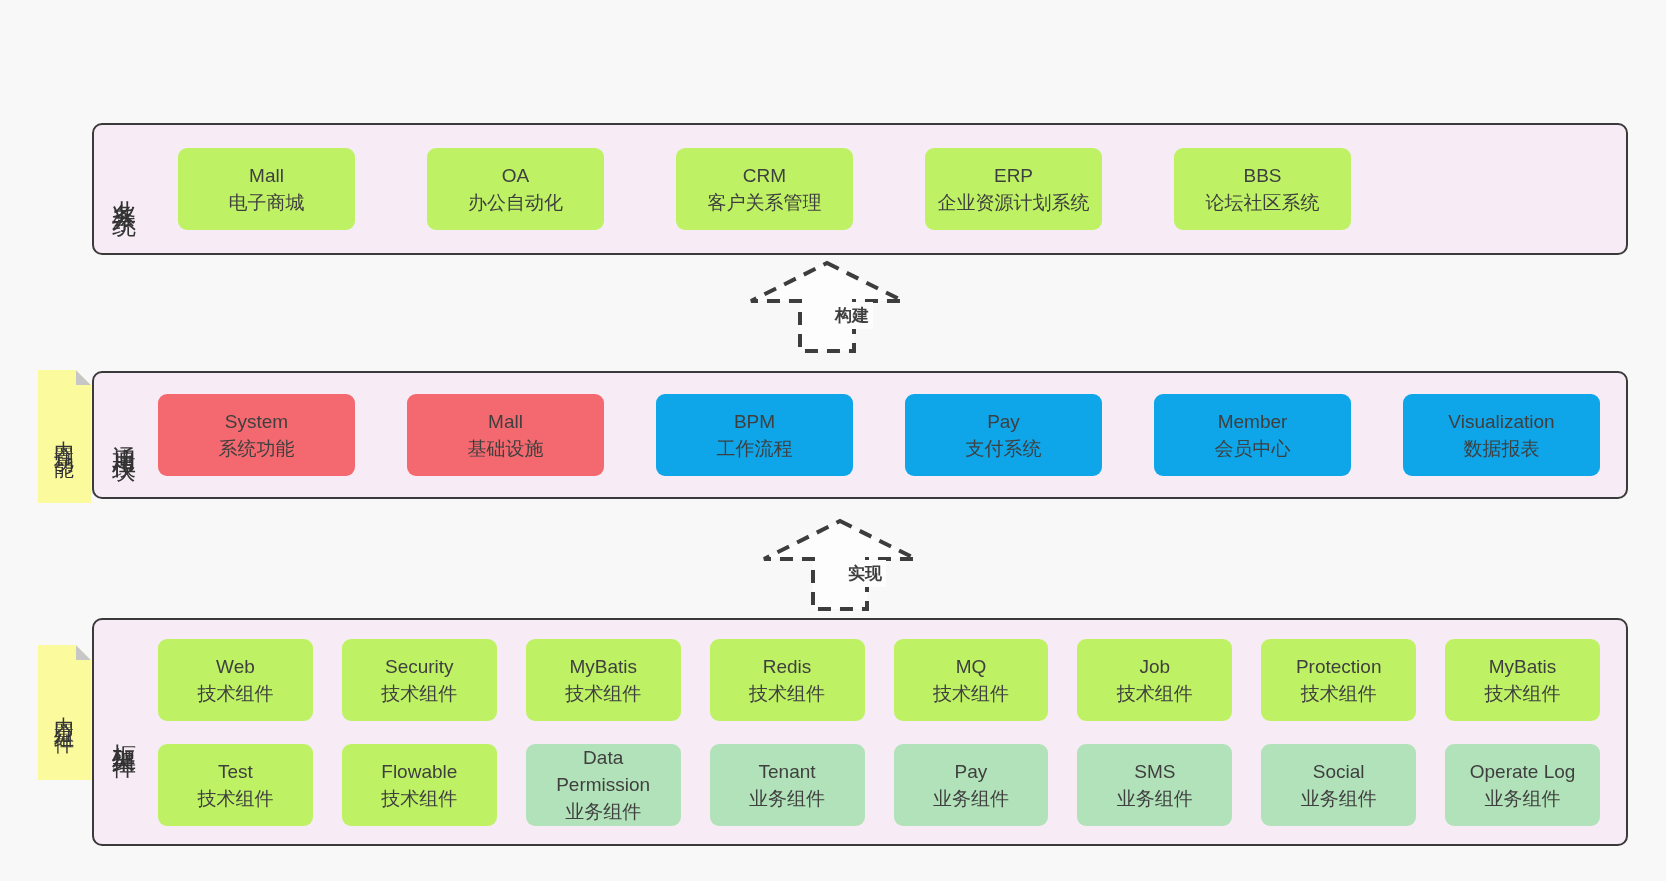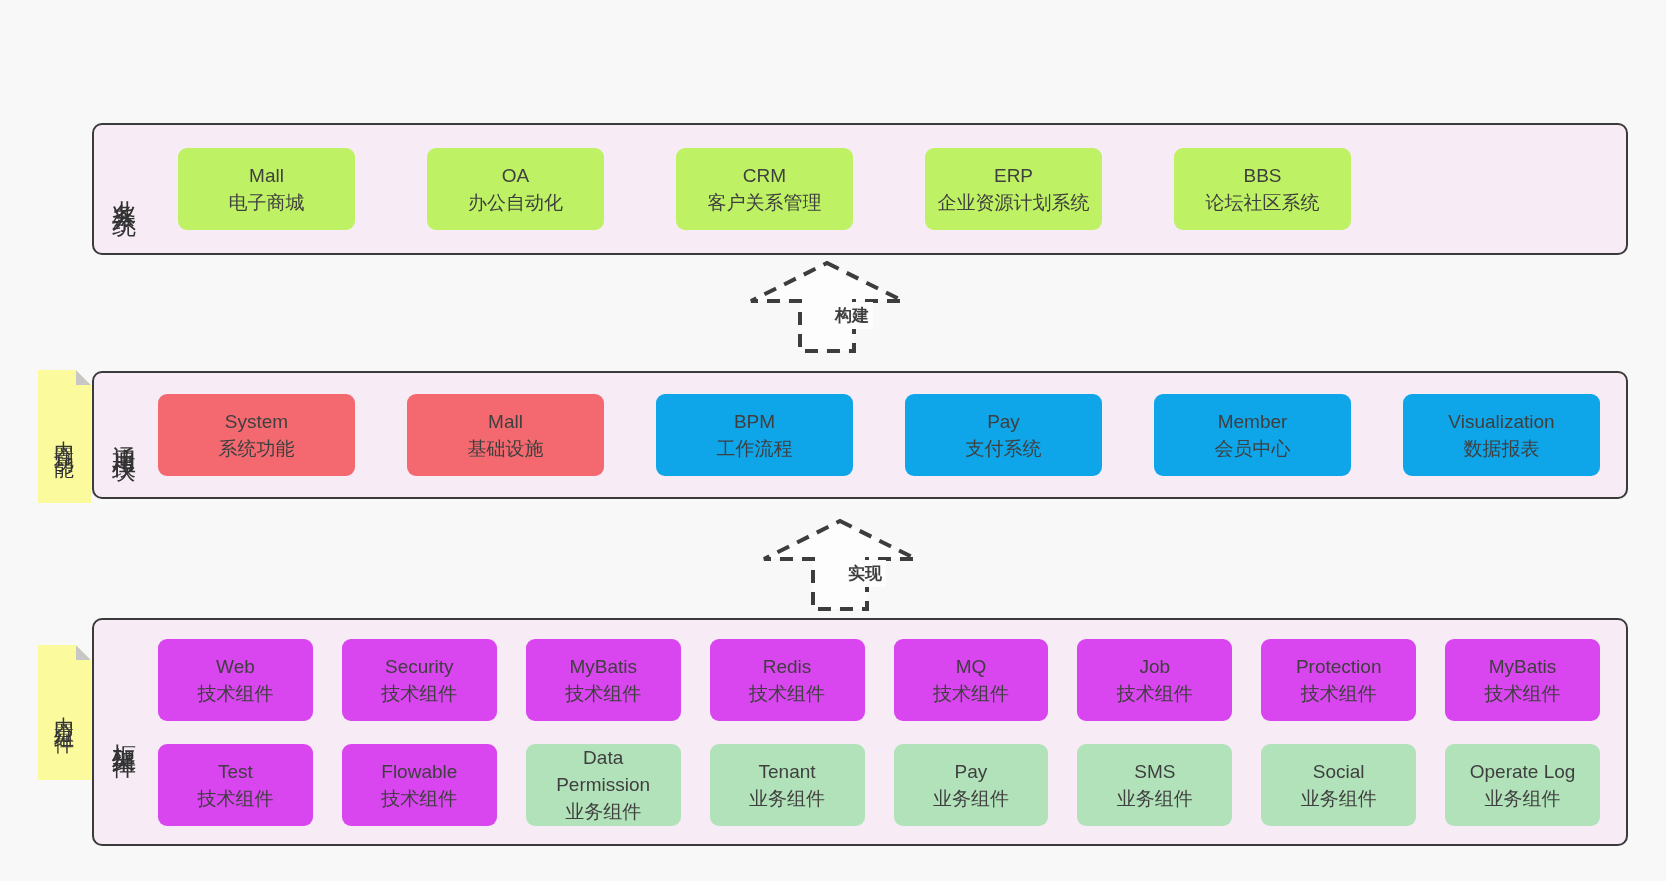--- a/index.html
+++ b/index.html
@@ -55,21 +55,21 @@
     justify-content: center;
     text-align: center;
     font-size: 19px;
     line-height: 27px;
     padding: 0 8px;
     box-sizing: border-box;
   }
   .box.blue        { background: #bef264; margin-left: 20px; }
   .box.red         { background: #f4696f; }
   .box.pink        { background: #0ea5e9; }
-  .box.green-dark  { background: #d946ef; }
+  .box.green-dark  { background: #bef264; }
   .box.green-light { background: #b2e2b9; }
 
   .note {
     position: absolute;
     left: 38px;
     width: 53px;
     background: #fbfb9d;
     display: flex;
     align-items: center;
     justify-content: center;

